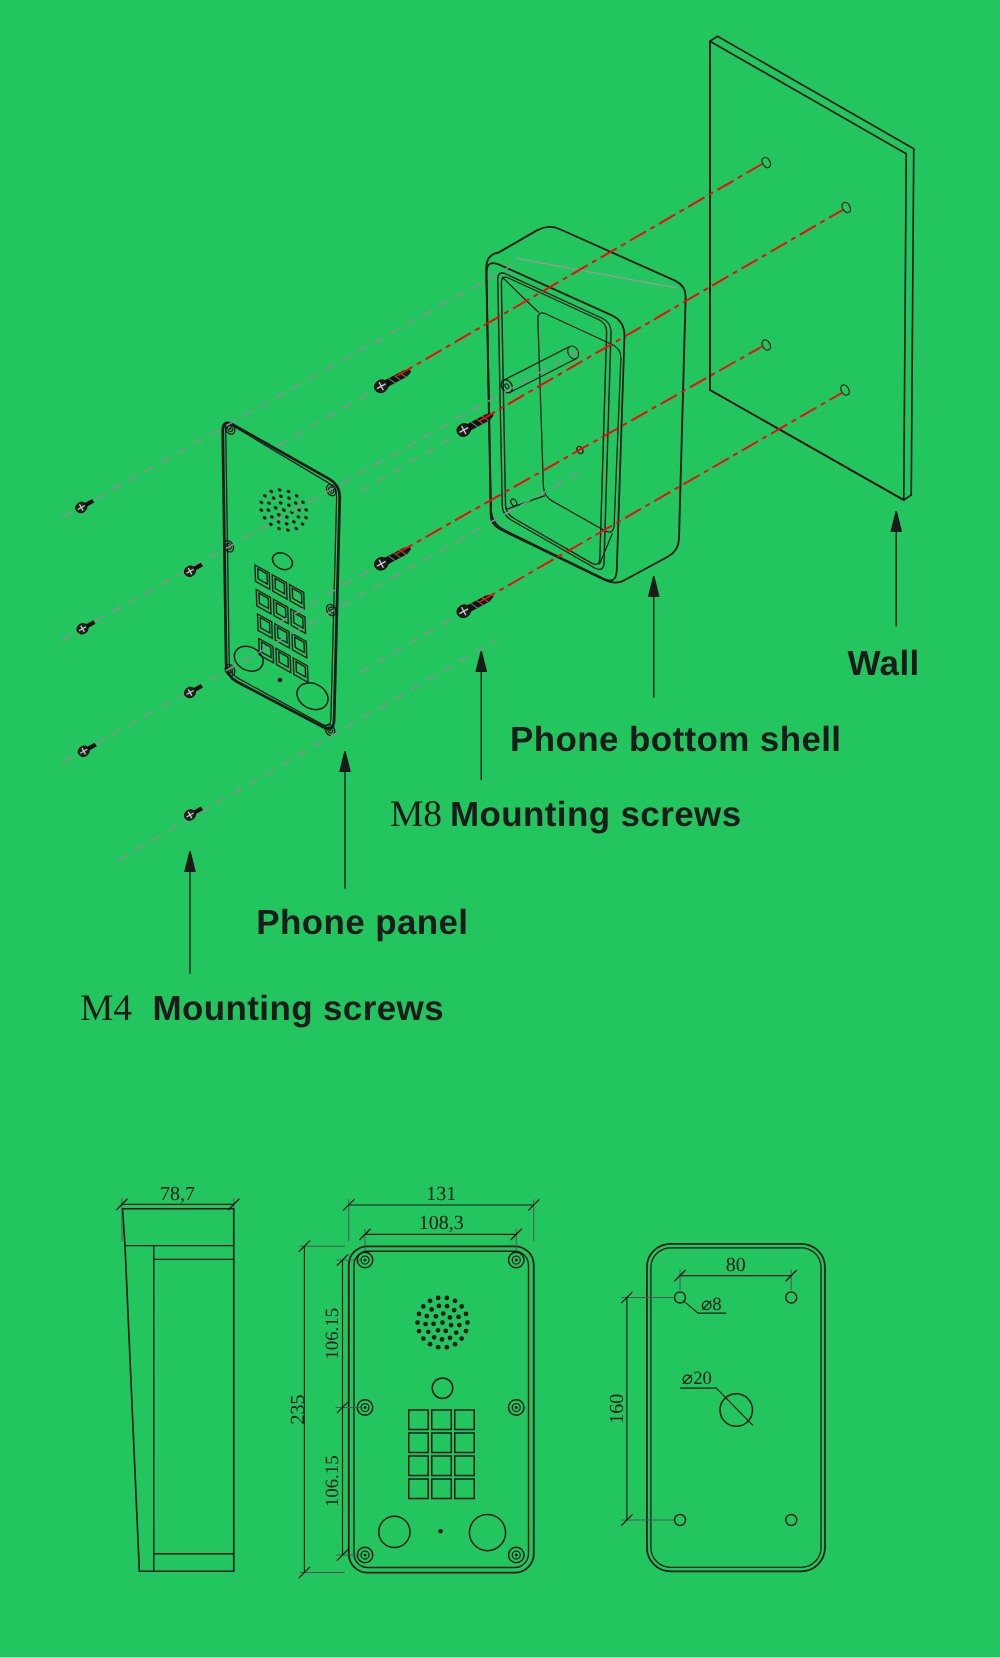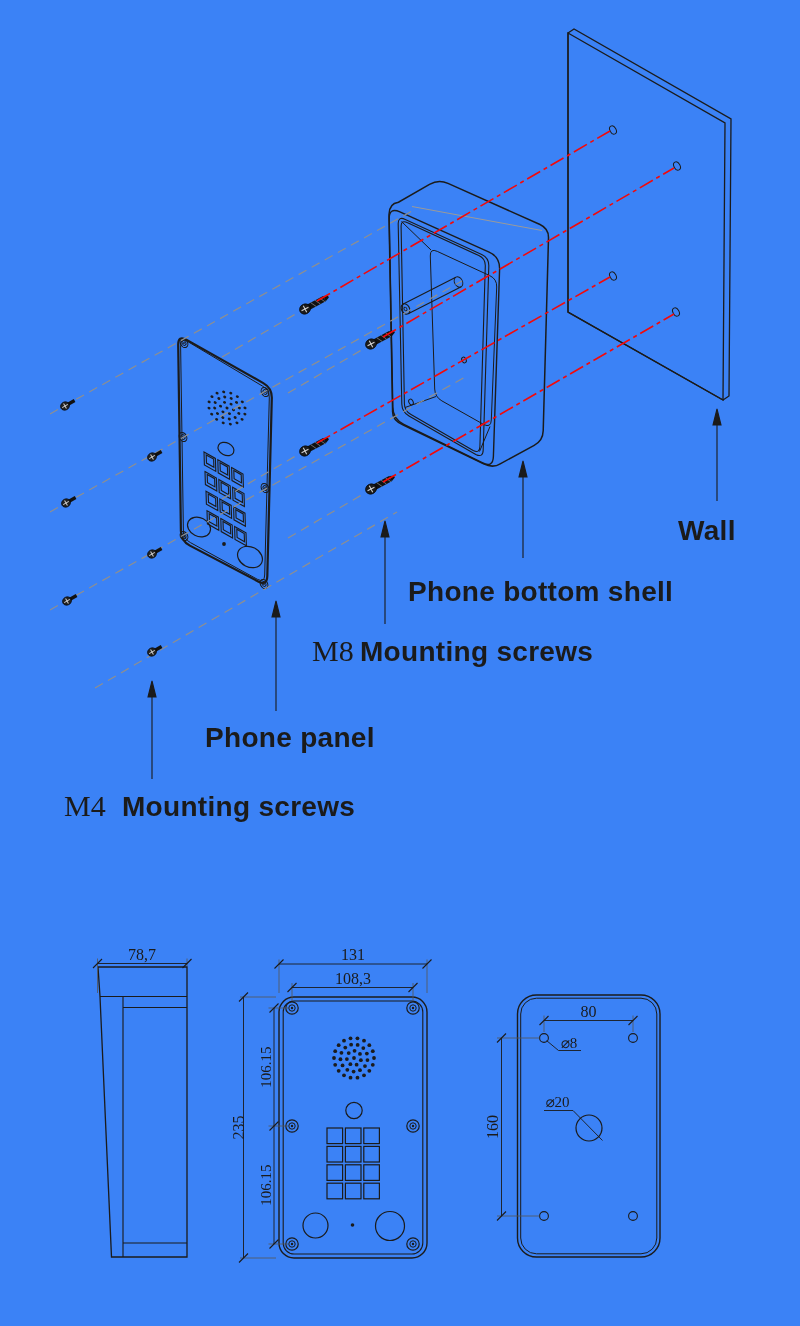--- a/index.html
+++ b/index.html
@@ -1,16 +1,16 @@
 <!DOCTYPE html>
 <html><head>
 <meta charset="utf-8">
 <style>
   html,body{margin:0;padding:0;background:#fff;}
-  #page{position:relative;width:800px;height:1326px;background:#3b82f6;overflow:hidden;}
+  #page{position:relative;width:800px;height:1326px;background:#22c55e;overflow:hidden;}
   svg{display:block;}
   text{fill:#1b1b1b;}
   .dimtext{font-family:"Liberation Serif","DejaVu Serif","DejaVu Sans",serif;font-size:16px;}
   .dimtext-sm{font-family:"Liberation Serif","DejaVu Serif","DejaVu Sans",serif;font-size:15px;}
   .sizetext{font-family:"Liberation Serif","DejaVu Serif","DejaVu Sans",serif;font-size:30px;}
   .boldlabel{font-family:"Liberation Sans","DejaVu Sans",sans-serif;font-size:28px;font-weight:700;letter-spacing:.3px;}
   .ink{stroke:#1b1b1b;fill:none;}
 </style>
 </head>
 <body>

